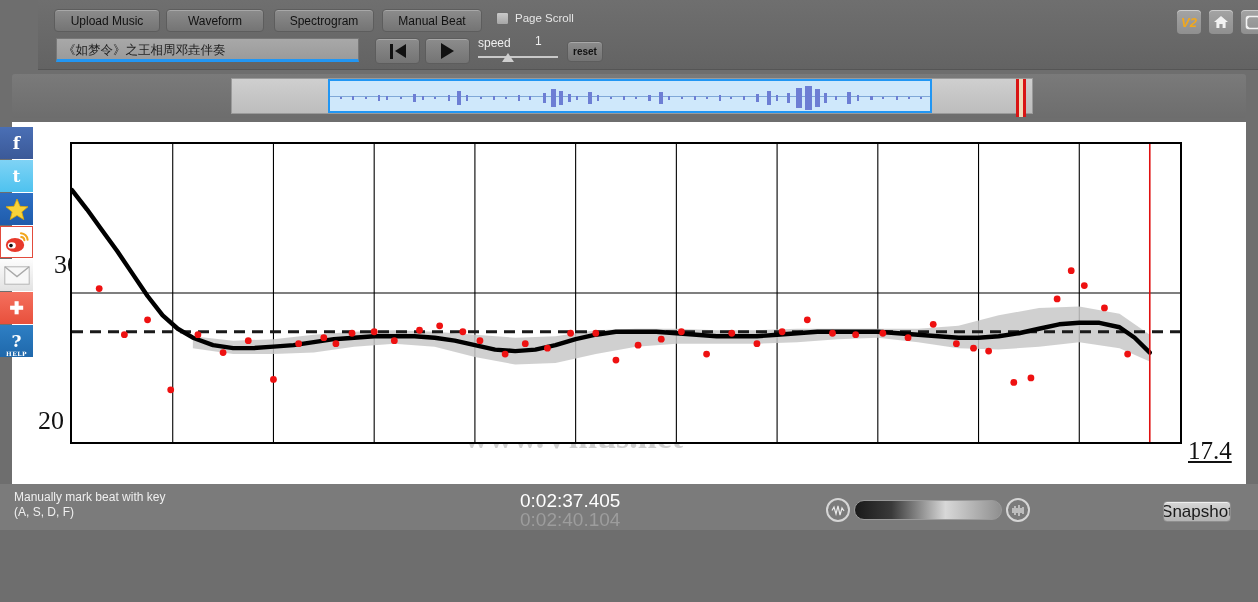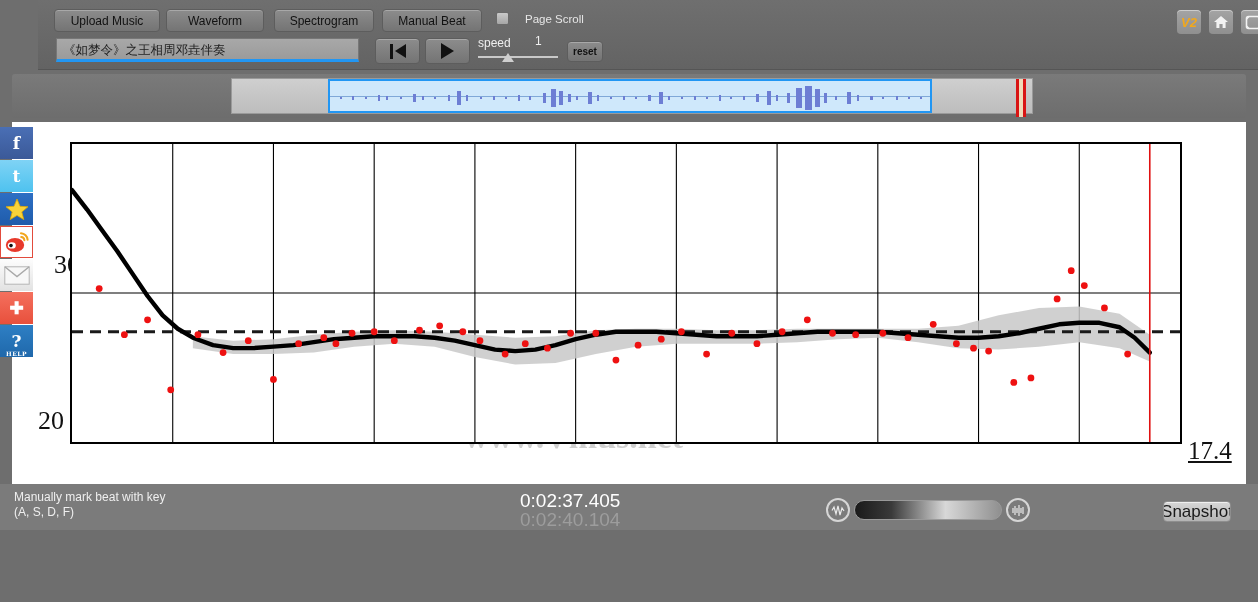--- a/index.html
+++ b/index.html
@@ -40,21 +40,21 @@
     border: 1px solid #5d5d5d;
     color: #111;
     box-shadow: inset 0 1px 0 #a8a8a8;
   }
   .tb-btn { position: absolute; top: 9px; height: 23px; }
   #btn-upload { left: 16px;  width: 106px; }
   #btn-waveform { left: 128px; width: 98px; }
   #btn-spectrogram { left: 236px; width: 100px; }
   #btn-manualbeat { left: 344px; width: 100px; }
 
-  .checkwrap { position: absolute; left: 458px; top: 12px; display: flex; align-items: center; gap: 16px; }
+  .checkwrap { position: absolute; left: 458px; top: 12px; display: flex; gap: 6px; }
   .checkbox {
     width: 13px; height: 13px;
     background: linear-gradient(#c9c9c9, #a6a6a6);
     border: 1px solid #6a6a6a; border-radius: 2px;
     cursor: pointer;
   }
   .checklabel { font-size: 11.5px; color: #e6e6e6; }
 
   .songfield {
     position: absolute; left: 18px; top: 38px;

